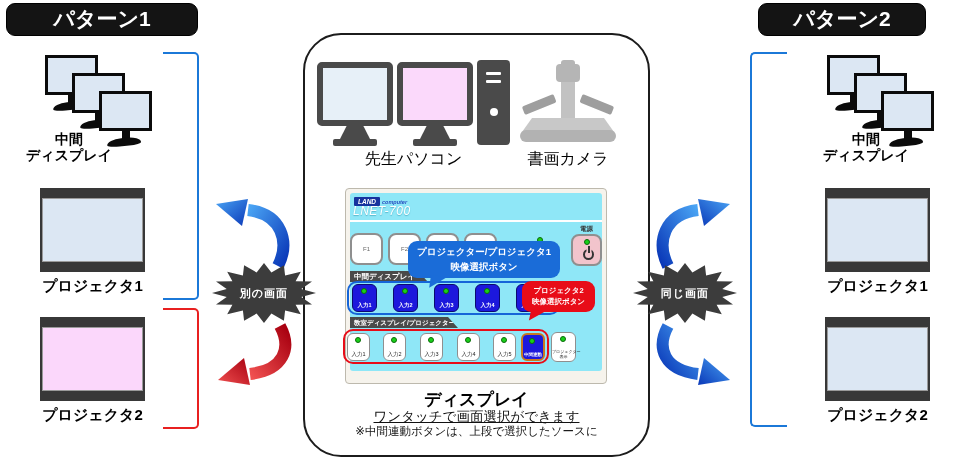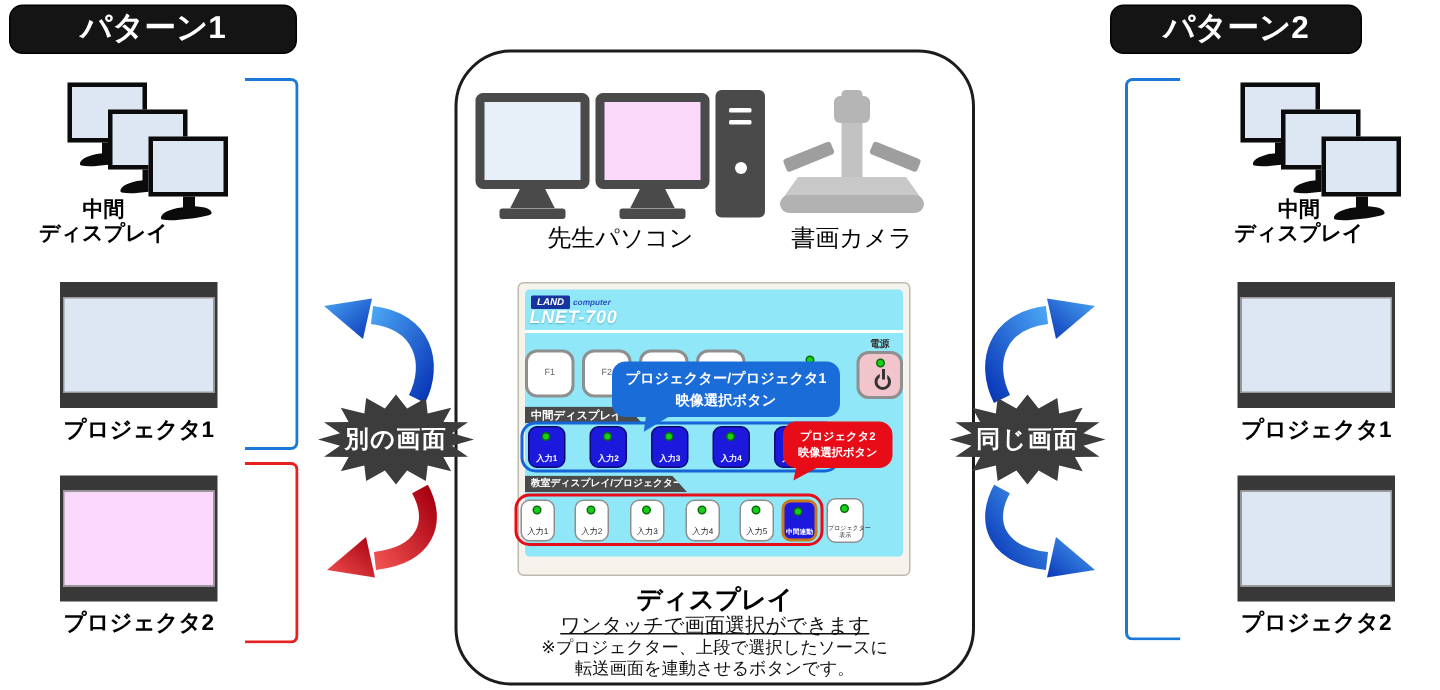--- a/index.html
+++ b/index.html
@@ -28,21 +28,21 @@
 
   .bracket { position:absolute; }
   .br-right { border:2px solid #1b78d8; border-left:none; border-radius:0 5px 5px 0; }
   .br-right-red { border:2px solid #e82020; border-left:none; border-radius:0 5px 5px 0; }
   .br-left { border:2px solid #1b78d8; border-right:none; border-radius:5px 0 0 5px; }
 
   
   .burst { position:absolute; width:106px; height:62px; z-index:6; }
   .burst svg { position:absolute; left:0; top:0; }
   .burst .btxt { position:absolute; left:0; top:0; width:100%; height:100%; display:flex;
-    align-items:center; justify-content:center; color:#fff; font-weight:bold; font-size:16px; letter-spacing:1px; }
+    align-items:center; justify-content:center; color:#fff; font-weight:bold; font-size:11px; letter-spacing:1px; }
 
   
   .arr { position:absolute; z-index:5; }
   .flipx { transform:scaleX(-1); }
 
   
   #deskbox { position:absolute; left:303px; top:33px; width:347px; height:424px;
     background:#fff; border:2px solid #1c1c1c; border-radius:38px; z-index:1; }
 
   .pcmon { position:absolute; width:76px; height:86px; }
@@ -61,21 +61,21 @@
     background:#f6f3ec; border:1px solid #bdb9ad; border-radius:4px; z-index:2; }
   #panel-inner { position:absolute; left:350px; top:193px; width:252px; height:178px;
     background:#8fe7f7; border-radius:3px; z-index:2; }
   .pdivider { position:absolute; left:350px; top:220px; width:252px; height:2px; background:#fff; z-index:3; }
 
   .brand-badge { position:absolute; left:354px; top:197px; width:26px; height:9px; background:#16339e;
     color:#fff; font-weight:bold; font-style:italic; font-size:6.5px; line-height:9px; text-align:center;
     border-radius:1px; z-index:3; }
   .brand-sub { position:absolute; left:382px; top:199px; font-size:5.5px; font-style:italic; font-weight:bold;
     color:#2a4fc0; z-index:3; }
-  .model { position:absolute; left:353px; top:204px; font-size:12px; font-weight:bold; font-style:italic;
+  .model { position:absolute; left:353px; top:204px; font-size:12px; font-weight:normal; font-style:italic;
     color:#fff; text-shadow:0 1px 1px #57b7cc; z-index:3; letter-spacing:0.5px; }
 
   .fbtn { position:absolute; width:33px; height:32px; background:#fff; border:2px solid #8f8f8f;
     border-radius:8px; z-index:3; color:#666; font-size:6px; display:flex; align-items:center; justify-content:center; }
   .led { position:absolute; width:6px; height:6px; border-radius:50%; background:#19d019; border:1px solid #0a6a0a; z-index:4; }
 
   .pwr-label { position:absolute; left:571px; top:225px; width:31px; text-align:center; font-size:6.5px;
     font-weight:bold; color:#333; z-index:3; }
   .pwr-btn { position:absolute; left:571px; top:234px; width:31px; height:32px; background:#f2c4cc;
     border:2px solid #8f8f8f; border-radius:8px; z-index:3; }
@@ -137,21 +137,21 @@
           <stop offset="1" stop-color="#4aa4f4"></stop>
       </linearGradient>
       <linearGradient id="gr" x1="0" y1="0" x2="1" y2="1">
         <stop offset="0" stop-color="#a80010"></stop>
           <stop offset="1" stop-color="#f05050"></stop>
       </linearGradient>
     </defs>
   </svg>
 
   <div class="titlebadge tb-big" style="left:6px;top:3px;width:192px;">パターン1</div>
-  <div class="titlebadge tb-big" style="left:740px;top:3px;width:168px;">パターン2</div>
+  <div class="titlebadge tb-big" style="left:758px;top:3px;width:168px;">パターン2</div>
 
   <div class="bracket br-right" style="left:163px;top:52px;width:36px;height:248px;"></div>
   <div class="bracket br-right-red" style="left:163px;top:308px;width:36px;height:121px;"></div>
   <div class="bracket br-left" style="left:750px;top:52px;width:37px;height:375px;"></div>
 
   <div class="mini-stack" style="left:45px;top:55px;">
     <div class="mini-mon" style="left:0;top:0;">
         <div class="scr"></div>
         <div class="neck"></div>
         <div class="foot"></div>
@@ -359,16 +359,15 @@
     <div class="tail"></div>
   </div>
   <div class="callout" id="callout2">
     <span>プロジェクタ2</span>
     <span>映像選択ボタン</span>
     <div class="tail"></div>
   </div>
 
   <div class="caption">ディスプレイ</div>
   <div class="subtitle">ワンタッチで画面選択ができます</div>
-  <div class="noteline" style="top:424px;">※プロジェクター、上段で選択したソースに</div>
-  <div class="noteline" style="top:438px;">転送画面を連動させるボタンです。</div>
+  <div class="noteline" style="top:424px;">※中間連動ボタンは、上段で選択したソースに</div>
 
 </div>
 
 </body></html>

